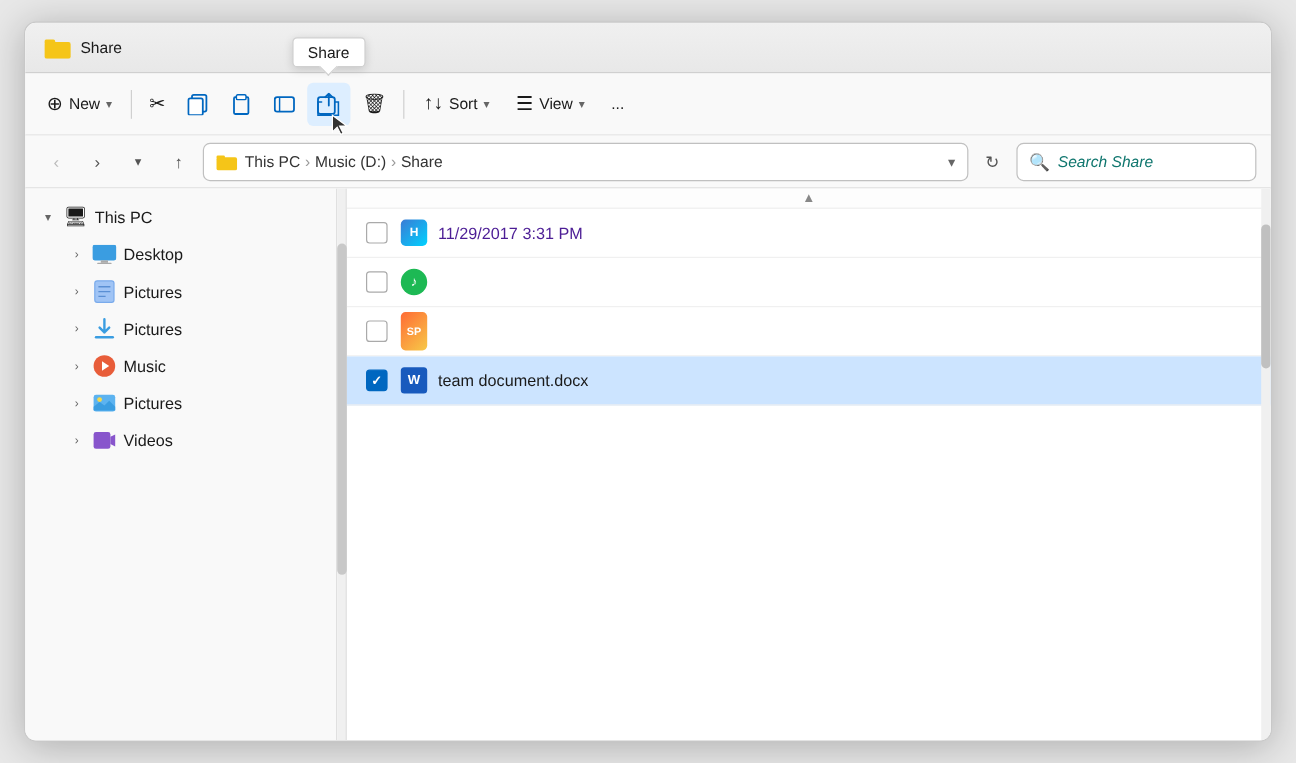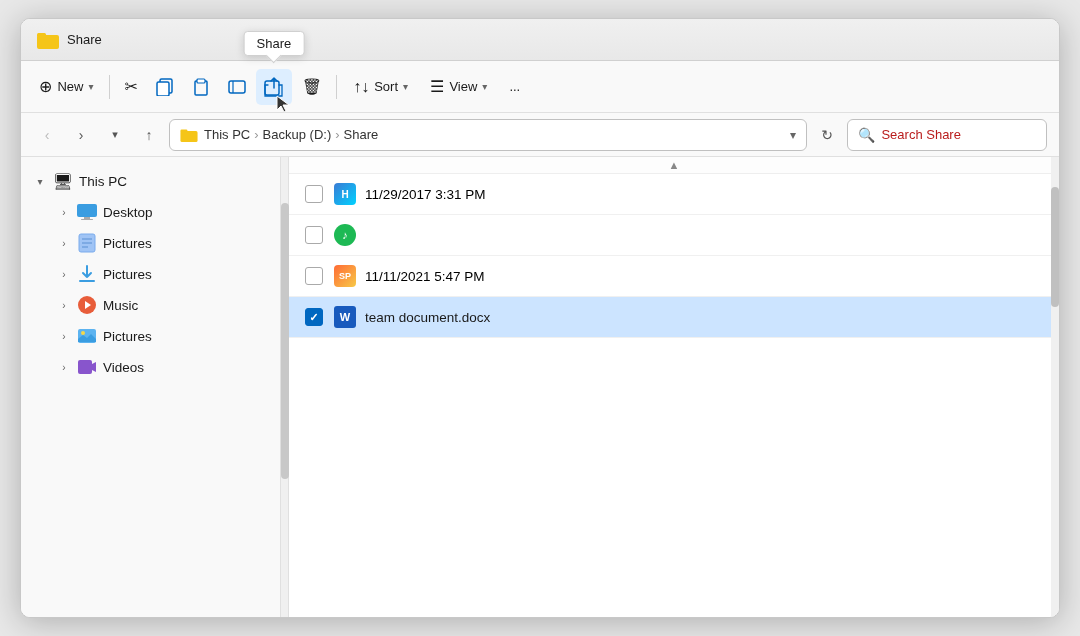--- a/index.html
+++ b/index.html
@@ -311,21 +311,21 @@
       align-items: center;
       justify-content: center;
       font-size: 18px;
       flex-shrink: 0;
     }
     .file-name {
       flex: 1;
     }
     .file-date {
       width: 200px;
-      color: #000000;
+      color: #4c1d95;
     }
     
     .file-scrollbar-track {
       position: absolute;
       right: 0;
       top: 0;
       bottom: 0;
       width: 8px;
       background: #f0f0f0;
     }
@@ -360,21 +360,21 @@
       align-items: center;
       justify-content: center;
       font-size: 11px;
       color: white;
       font-weight: bold;
     }
     .exe-icon-sp {
       background: linear-gradient(135deg, #ff6b35 0%, #f7c948 100%);
       border-radius: 4px;
       width: 22px;
-      height: 22px;
+      height: 32px;
       display: flex;
       align-items: center;
       justify-content: center;
       font-size: 9px;
       color: white;
       font-weight: bold;
     }
     .word-icon {
       background: #185abd;
       border-radius: 3px;
@@ -495,31 +495,31 @@
     <button class="nav-btn" style="font-size:11px;">▾</button>
     <button class="nav-btn">↑</button>
 
     <div class="address-bar">
       <svg width="18" height="14" viewBox="0 0 22 18" fill="none" style="margin-right:6px; flex-shrink:0;">
         <rect x="0" y="4" width="22" height="14" rx="2" fill="#F5C518"></rect>
         <rect x="0" y="2" width="9" height="4" rx="1.5" fill="#F5C518"></rect>
       </svg>
       <span class="address-crumb">This PC</span>
       <span class="address-sep"> › </span>
-      <span class="address-crumb">Backup (D:)</span>
+      <span class="address-crumb">Music (D:)</span>
       <span class="address-sep"> › </span>
       <span class="address-current">Share</span>
       <span class="address-chevron">▾</span>
     </div>
 
     <button class="refresh-btn">↻</button>
 
     <div class="search-bar">
       <span style="color:#888; font-size:14px;">🔍</span>
-      <span style="color:#b91c1c;">Search Share</span>
+      <span style="color:#0f766e;font-style:italic;">Search Share</span>
     </div>
   </div>
 
   <div class="main-content">
 
     <div class="sidebar">
 
       <div class="sidebar-item section-header">
         <span class="sidebar-arrow">▾</span>
         <span class="sidebar-item-icon">🖥</span>
@@ -628,21 +628,20 @@
         </div>
       </div>
 
       <div class="file-row">
         <div class="col-checkbox">
           <div class="file-checkbox unchecked"></div>
         </div>
         <div class="file-icon">
           <div class="exe-icon-sp">SP</div>
         </div>
-        <div class="file-date col-date">11/11/2021 5:47 PM</div>
       </div>
 
       <div class="file-row selected">
         <div class="col-checkbox">
           <div class="file-checkbox checked">
             <span class="checkmark">✓</span>
           </div>
         </div>
         <div class="file-icon">
           <div class="word-icon">W</div>

